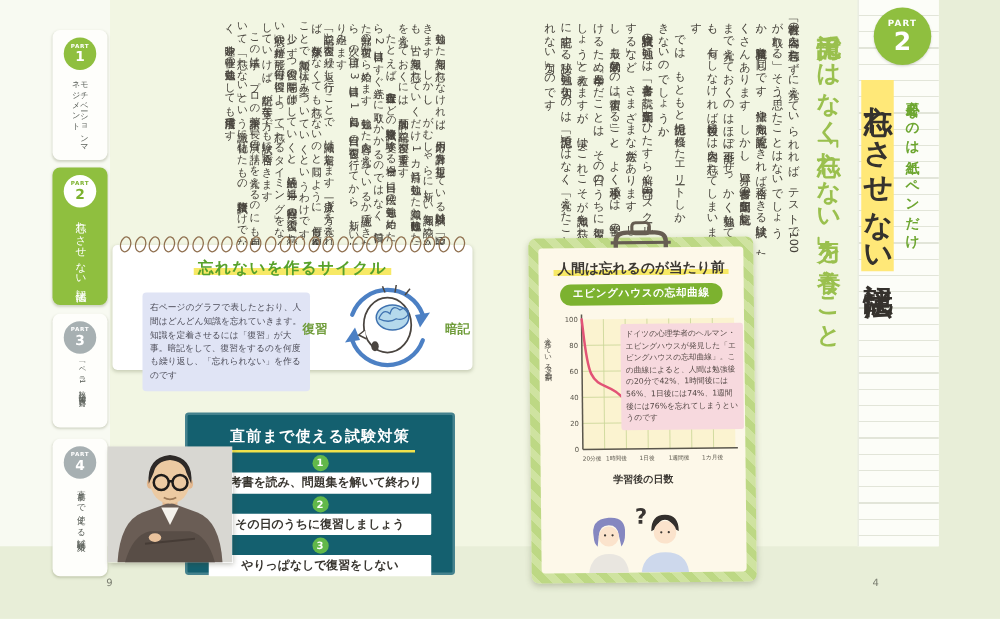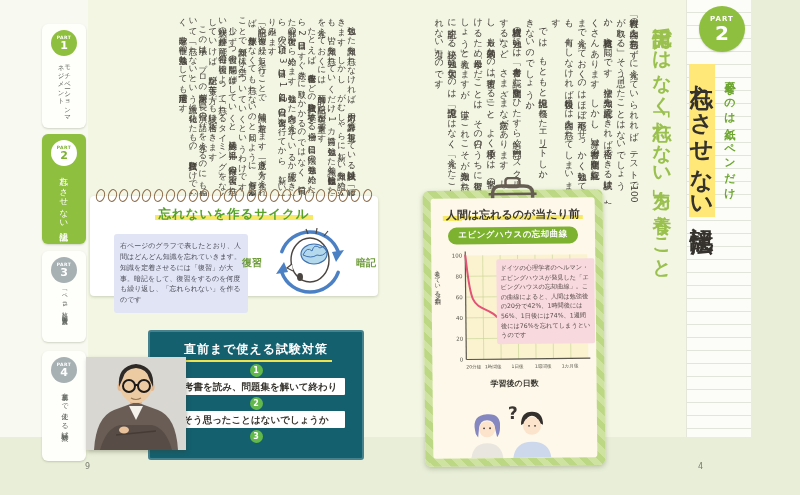--- a/index.html
+++ b/index.html
@@ -252,24 +252,25 @@
 </div>
 
 <div class="abs dont">
   <div class="dont-title"><span>直前まで使える試験対策</span></div>
   <div class="dont-item">
     <div class="dont-num">1</div>
     <div class="dont-bar">参考書を読み、問題集を解いて終わり</div>
   </div>
   <div class="dont-item">
     <div class="dont-num">2</div>
-    <div class="dont-bar">そう思ったことはないでしょうか</div>
+    <div class="dont-bar">その日のうちに復習しましょう</div>
   </div>
   <div class="dont-item">
     <div class="dont-num">3</div>
+    <div class="dont-bar">やりっぱなしで復習をしない</div>
   </div>
 </div>
 
 <svg class="abs photo" width="100" height="93" viewBox="0 0 100 93">
   <rect x="0" y="0" width="100" height="93" fill="#d8d7d2"></rect>
   <rect x="44" y="38" width="12" height="12" fill="#e3b88f"></rect>
   <path d="M8,93 Q10,60 28,53 L50,45 L72,53 Q90,60 92,93 Z" fill="#6a5d55"></path>
   <polygon points="43,49 57,49 50,63" fill="#f5f2ec"></polygon>
   <path d="M14,93 Q20,71 34,68 L66,68 Q80,71 86,93 Z" fill="#584d46"></path>
   <line x1="30" y1="78" x2="70" y2="74" stroke="#463c36" stroke-width="1.5"></line>

